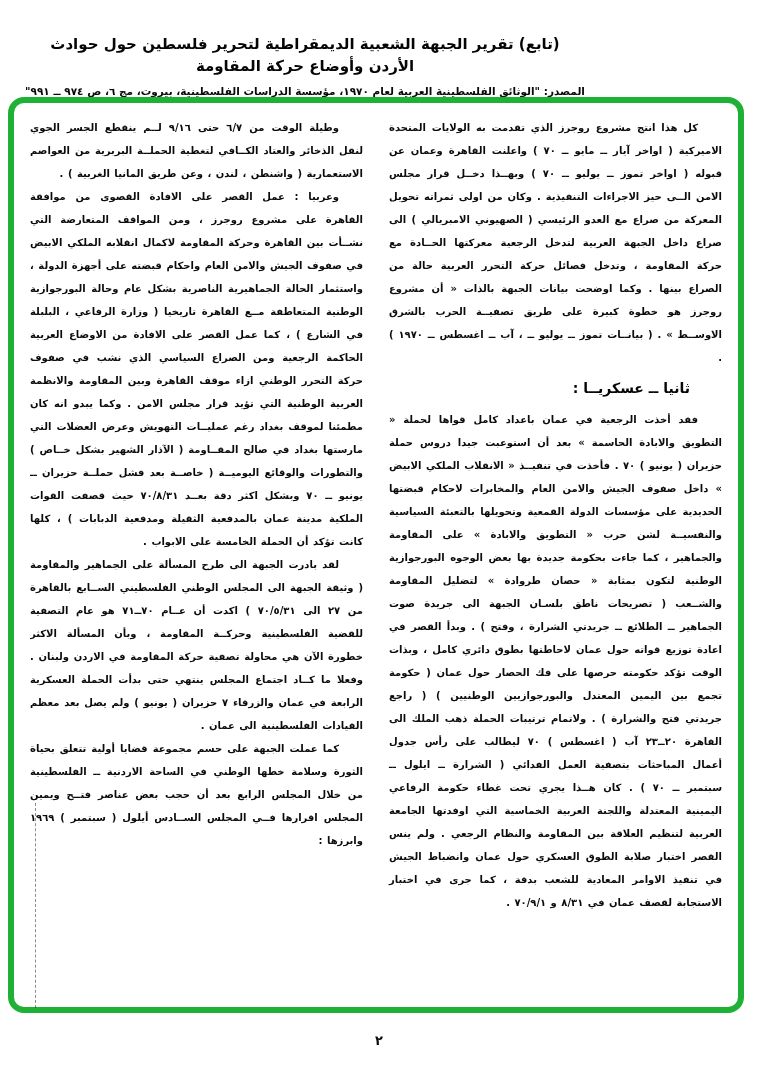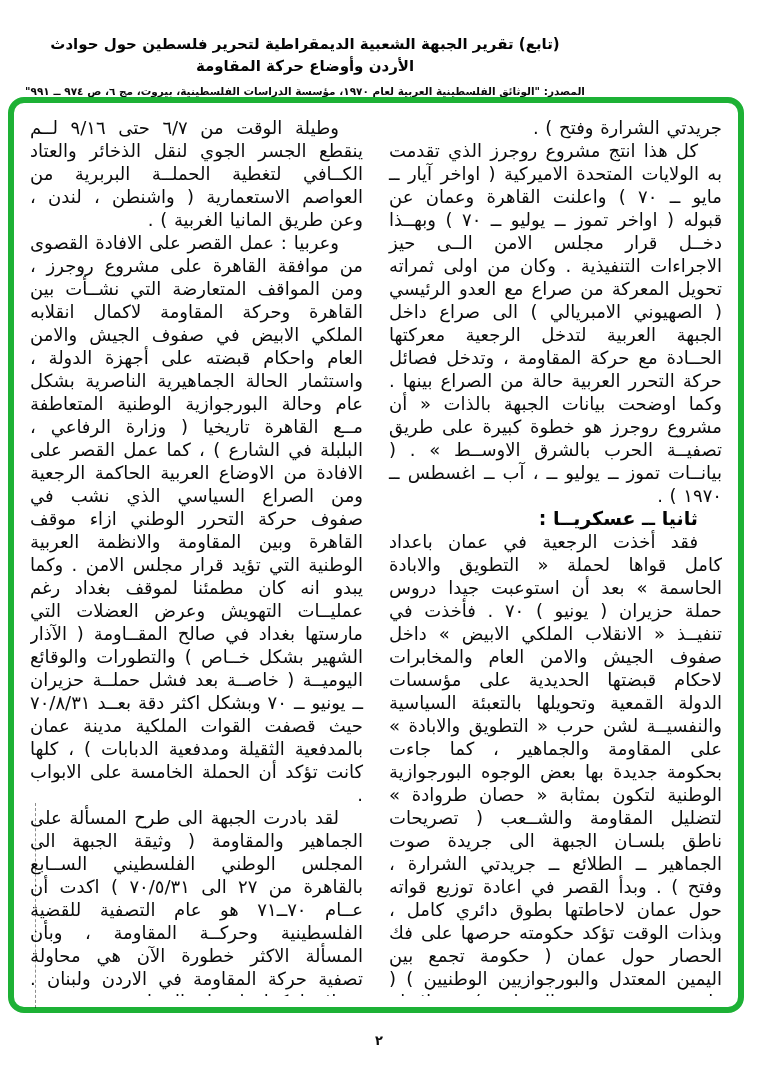--- a/index.html
+++ b/index.html
@@ -24,27 +24,27 @@
   }
   .frame-inner{
     position:absolute;inset:0;padding:13px 16px 0 16px;box-sizing:border-box;
   }
   
   .columns{
     display:flex;direction:rtl;gap:26px;height:880px;overflow:hidden;
   }
   .col{flex:1 1 0;min-width:0;direction:rtl;}
   .para{
-    margin:0;font-size:18px;font-weight:normal;line-height:23px;
+    margin:0;font-size:10px;font-weight:bold;line-height:23px;
     text-align:justify;text-justify:inter-word;color:#0b0b0b;
     text-indent:24px;word-spacing:1px;
   }
   .para.no-indent{text-indent:0;}
   .subheading{
-    margin:0;font-size:19px;font-weight:bold;line-height:23px;
+    margin:8px;font-size:14px;font-weight:bold;line-height:23px;
     text-indent:24px;color:#050505;
   }
   
   .scan-artifact{
     position:absolute;right:702px;top:700px;height:205px;width:0;
     border-right:1px dashed rgba(0,0,0,0.45);
   }
   
   .page-number{
     position:absolute;left:0;top:1033px;width:758px;text-align:center;
@@ -57,21 +57,20 @@
 <header class="doc-header">
   <div class="doc-title">(تابع) تقرير الجبهة الشعبية الديمقراطية لتحرير فلسطين حول حوادث الأردن وأوضاع حركة المقاومة</div>
   <div class="doc-source">المصدر: "الوثائق الفلسطينية العربية لعام ١٩٧٠، مؤسسة الدراسات الفلسطينية، بيروت، مج ٦، ص ٩٧٤ ــ ٩٩١"</div>
 </header>
 
 <div class="frame">
   <div class="frame-inner">
     <div class="columns">
 
       <section class="col">
-        <p class="para no-indent">جريدتي الشرارة وفتح ) .</p>
         <p class="para">كل هذا انتج مشروع روجرز الذي تقدمت به الولايات المتحدة الاميركية ( اواخر آيار ــ مايو ــ ٧٠ ) واعلنت القاهرة وعمان عن قبوله ( اواخر تموز ــ يوليو ــ ٧٠ ) وبهــذا دخــل قرار مجلس الامن الــى حيز الاجراءات التنفيذية . وكان من اولى ثمراته تحويل المعركة من صراع مع العدو الرئيسي ( الصهيوني الامبريالي ) الى صراع داخل الجبهة العربية لتدخل الرجعية معركتها الحــادة مع حركة المقاومة ، وتدخل فصائل حركة التحرر العربية حالة من الصراع بينها . وكما اوضحت بيانات الجبهة بالذات « أن مشروع روجرز هو خطوة كبيرة على طريق تصفيــة الحرب بالشرق الاوســط » . ( بيانــات تموز ــ يوليو ــ ، آب ــ اغسطس ــ ١٩٧٠ ) .</p>
         <h3 class="subheading">ثانيا ــ عسكريــا :</h3>
         <p class="para">فقد أخذت الرجعية في عمان باعداد كامل قواها لحملة « التطويق والابادة الحاسمة » بعد أن استوعبت جيدا دروس حملة حزيران ( يونيو ) ٧٠ . فأخذت في تنفيــذ « الانقلاب الملكي الابيض » داخل صفوف الجيش والامن العام والمخابرات لاحكام قبضتها الحديدية على مؤسسات الدولة القمعية وتحويلها بالتعبئة السياسية والنفسيــة لشن حرب « التطويق والابادة » على المقاومة والجماهير ، كما جاءت بحكومة جديدة بها بعض الوجوه البورجوازية الوطنية لتكون بمثابة « حصان طروادة » لتضليل المقاومة والشــعب ( تصريحات ناطق بلسـان الجبهة الى جريدة صوت الجماهير ــ الطلائع ــ جريدتي الشرارة ، وفتح ) . وبدأ القصر في اعادة توزيع قواته حول عمان لاحاطتها بطوق دائري كامل ، وبذات الوقت تؤكد حكومته حرصها على فك الحصار حول عمان ( حكومة تجمع بين اليمين المعتدل والبورجوازيين الوطنيين ) ( راجع جريدتي فتح والشرارة ) . ولاتمام ترتيبات الحملة ذهب الملك الى القاهرة ٢٠ــ٢٣ آب ( اغسطس ) ٧٠ ليطالب على رأس جدول أعمال المباحثات بتصفية العمل الفدائي ( الشرارة ــ ايلول ــ سبتمبر ــ ٧٠ ) . كان هــذا يجري تحت غطاء حكومة الرفاعي اليمينية المعتدلة واللجنة العربية الخماسية التي اوفدتها الجامعة العربية لتنظيم العلاقة بين المقاومة والنظام الرجعي . ولم ينس القصر اختبار صلابة الطوق العسكري حول عمان وانضباط الجيش في تنفيذ الاوامر المعادية للشعب بدقة ، كما جرى في اختبار الاستجابة لقصف عمان في ٨/٣١ و ٧٠/٩/١ .</p>
       </section>
 
       <section class="col">
         <p class="para">وطيلة الوقت من ٦/٧ حتى ٩/١٦ لــم ينقطع الجسر الجوي لنقل الذخائر والعتاد الكــافي لتغطية الحملــة البربرية من العواصم الاستعمارية ( واشنطن ، لندن ، وعن طريق المانيا الغربية ) .</p>
         <p class="para">وعربيا : عمل القصر على الافادة القصوى من موافقة القاهرة على مشروع روجرز ، ومن المواقف المتعارضة التي نشــأت بين القاهرة وحركة المقاومة لاكمال انقلابه الملكي الابيض في صفوف الجيش والامن العام واحكام قبضته على أجهزة الدولة ، واستثمار الحالة الجماهيرية الناصرية بشكل عام وحالة البورجوازية الوطنية المتعاطفة مــع القاهرة تاريخيا ( وزارة الرفاعي ، البلبلة في الشارع ) ، كما عمل القصر على الافادة من الاوضاع العربية الحاكمة الرجعية ومن الصراع السياسي الذي نشب في صفوف حركة التحرر الوطني ازاء موقف القاهرة وبين المقاومة والانظمة العربية الوطنية التي تؤيد قرار مجلس الامن . وكما يبدو انه كان مطمئنا لموقف بغداد رغم عمليــات التهويش وعرض العضلات التي مارستها بغداد في صالح المقــاومة ( الآذار الشهير بشكل خــاص ) والتطورات والوقائع اليوميــة ( خاصــة بعد فشل حملــة حزيران ــ يونيو ــ ٧٠ وبشكل اكثر دقة بعــد ٧٠/٨/٣١ حيث قصفت القوات الملكية مدينة عمان بالمدفعية الثقيلة ومدفعية الدبابات ) ، كلها كانت تؤكد أن الحملة الخامسة على الابواب .</p>
         <p class="para">لقد بادرت الجبهة الى طرح المسألة على الجماهير والمقاومة ( وثيقة الجبهة الى المجلس الوطني الفلسطيني الســابع بالقاهرة من ٢٧ الى ٧٠/٥/٣١ ) اكدت أن عــام ٧٠ــ٧١ هو عام التصفية للقضية الفلسطينية وحركــة المقاومة ، وبأن المسألة الاكثر خطورة الآن هي محاولة تصفية حركة المقاومة في الاردن ولبنان . وفعلا ما كــاد اجتماع المجلس ينتهي حتى بدأت الحملة العسكرية الرابعة في عمان والزرقاء ٧ حزيران ( يونيو ) ولم يصل بعد معظم القيادات الفلسطينية الى عمان .</p>
         <p class="para">كما عملت الجبهة على حسم مجموعة قضايا أولية تتعلق بحياة الثورة وسلامة خطها الوطني في الساحة الاردنية ــ الفلسطينية من خلال المجلس الرابع بعد أن حجب بعض عناصر فتــح ويمين المجلس اقرارها فــي المجلس الســادس أيلول ( سبتمبر ) ١٩٦٩ وابرزها :</p>

